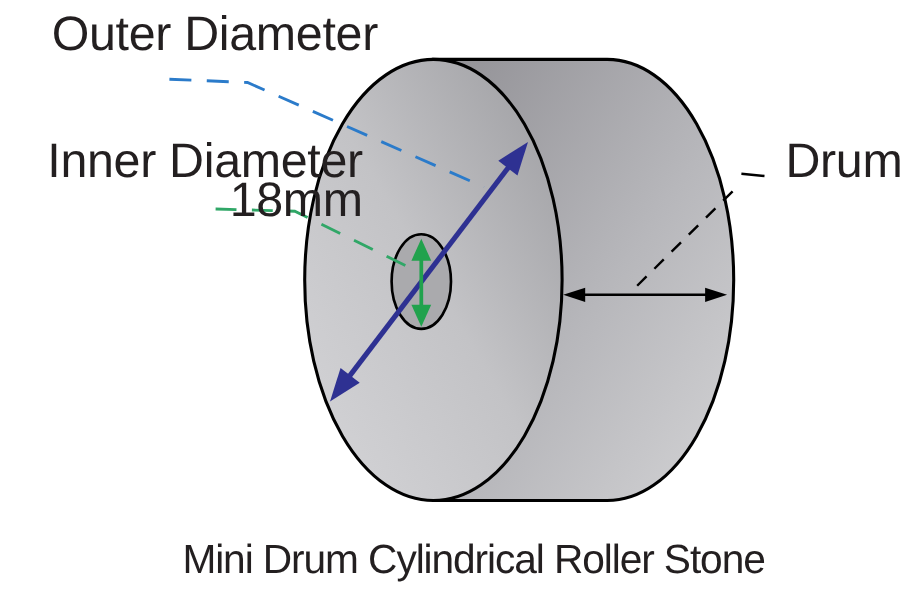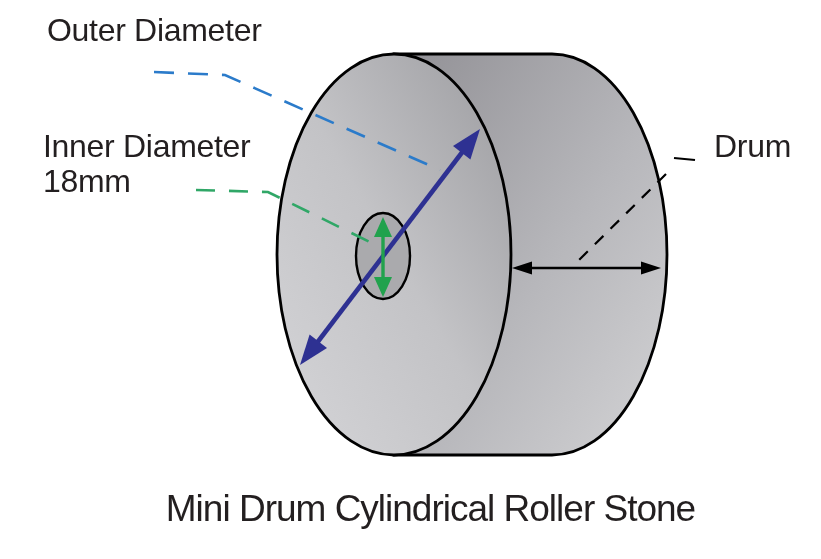--- a/index.html
+++ b/index.html
@@ -54,21 +54,21 @@
   .arrow-outer-shaft { stroke: var(--outer-arrow, #2e3192); stroke-width: 4.6; }
   .arrow-outer-head  { fill: var(--outer-arrow, #2e3192); }
   .arrow-inner-shaft { stroke: var(--inner-arrow, #21a24d); stroke-width: 3.4; }
   .arrow-inner-head  { fill: var(--inner-arrow, #21a24d); }
   .arrow-width-shaft { stroke: var(--width-arrow, #000000); stroke-width: 2.4; }
   .arrow-width-head  { fill: var(--width-arrow, #000000); }
   
   .dim-label {
     position: absolute;
     color: var(--text, #231f20);
-    font-size: 32px;
+    font-size: 44px;
     line-height: 35px;
     letter-spacing: -0.3px;
     white-space: nowrap;
   }
   .caption {
     position: absolute;
     left: 20px;
     top: 487px;
     width: 821px;
     text-align: center;
@@ -127,21 +127,21 @@
       <line class="arrow-width-shaft" x1="527" y1="268" x2="646" y2="268"></line>
       <polygon class="arrow-width-head" points="512,268 532,261.5 532,274.5"></polygon>
       <polygon class="arrow-width-head" points="661,268 641,261.5 641,274.5"></polygon>
     </g>
   </svg>
 
   <div class="dim-label" style="left:47px; top:13px;">
     <div>Outer Diameter</div>
   </div>
 
-  <div class="dim-label" style="left:43px; top:129px;">
+  <div class="dim-label" style="left:43px; top:129px;text-align:right;">
     <div>Inner Diameter</div>
     <div>18mm</div>
   </div>
 
   <div class="dim-label" style="left:714px; top:129px;">
     <div>Drum</div>
   </div>
 
   <div class="caption">Mini Drum Cylindrical Roller Stone</div>
 

